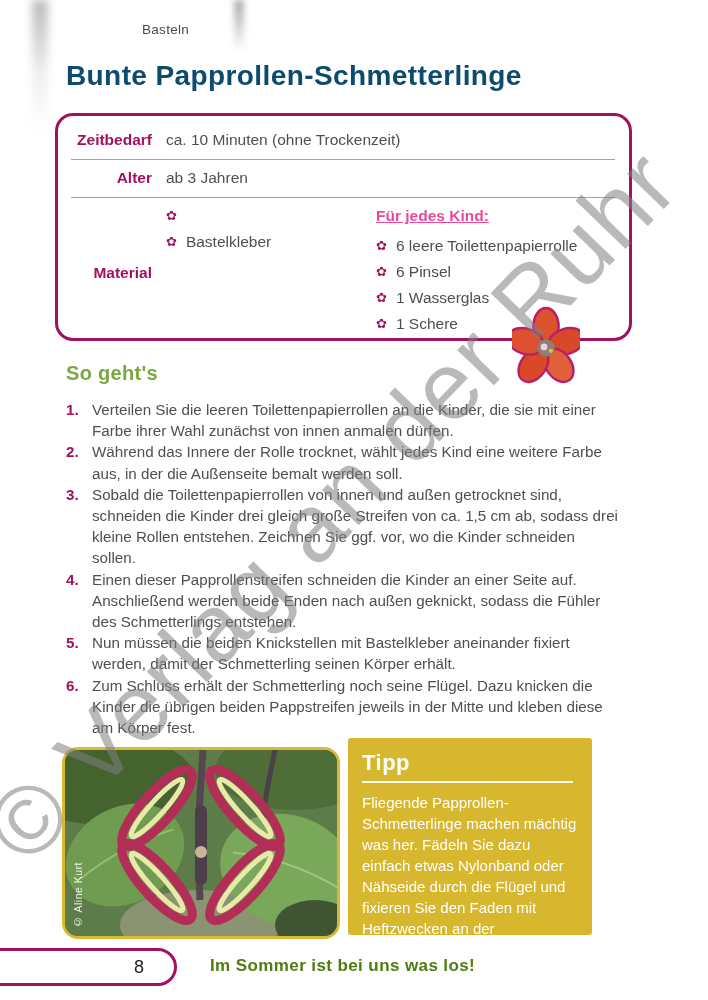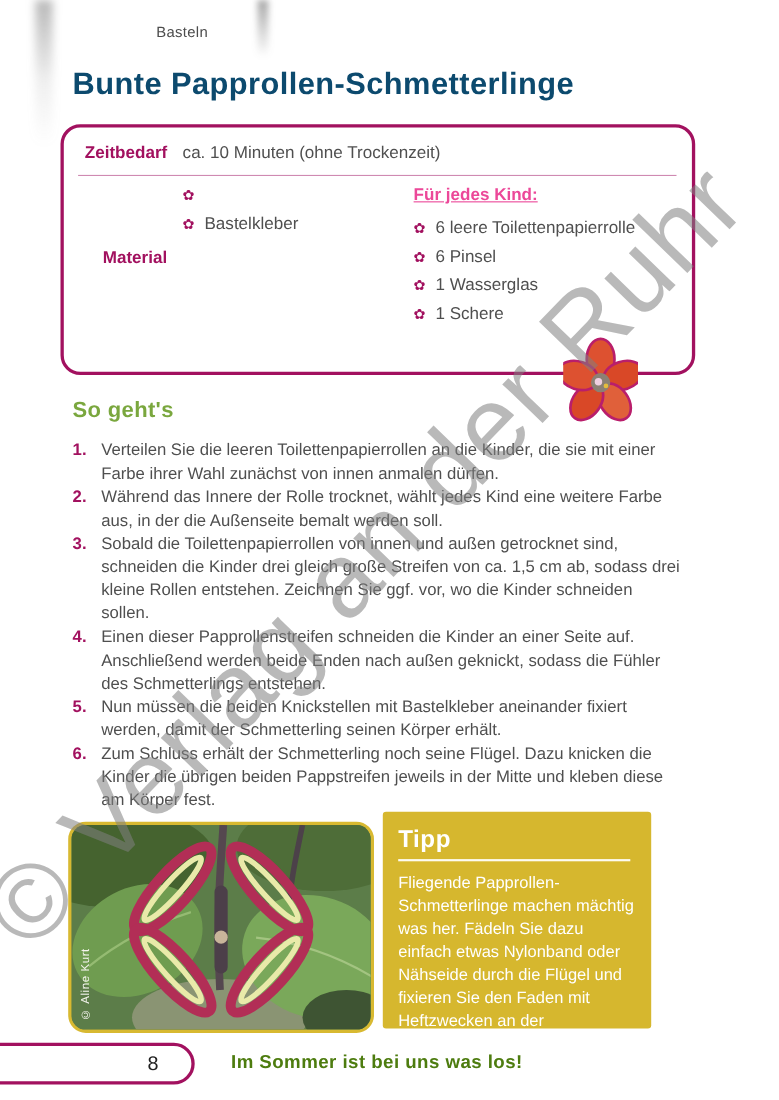--- a/index.html
+++ b/index.html
@@ -70,20 +70,24 @@
 <div class="abs tab-shadow-right"></div>
 
 <div class="abs tab-label">Basteln</div>
 
 <h1 class="abs title">Bunte Papprollen-Schmetterlinge</h1>
 
 <div class="abs info-box">
   <div class="info-row">
     <div class="info-label">Zeitbedarf</div>
     <div class="info-value">ca. 10 Minuten (ohne Trockenzeit)</div>
+  </div>
+  <div class="info-row">
+    <div class="info-label">Alter</div>
+    <div class="info-value">ab 3 Jahren</div>
   </div>
   <div class="info-row">
     <div class="info-label">Material</div>
     <div class="info-value material-cols">
       <ul class="blist mat-col-left">
         <li>
           <span class="flower-bullet">✿</span>
         </li>
         <li>
           <span class="flower-bullet">✿</span>

